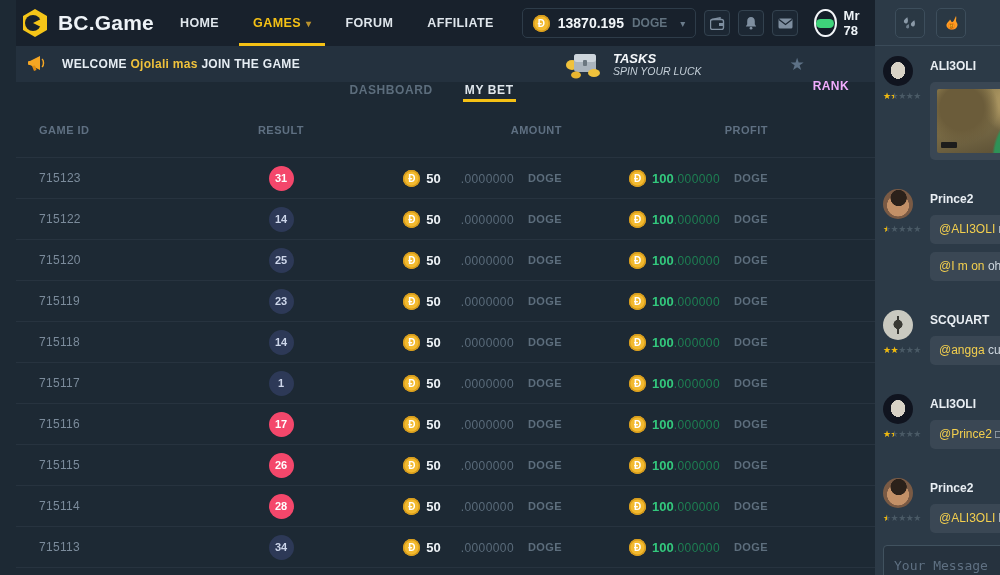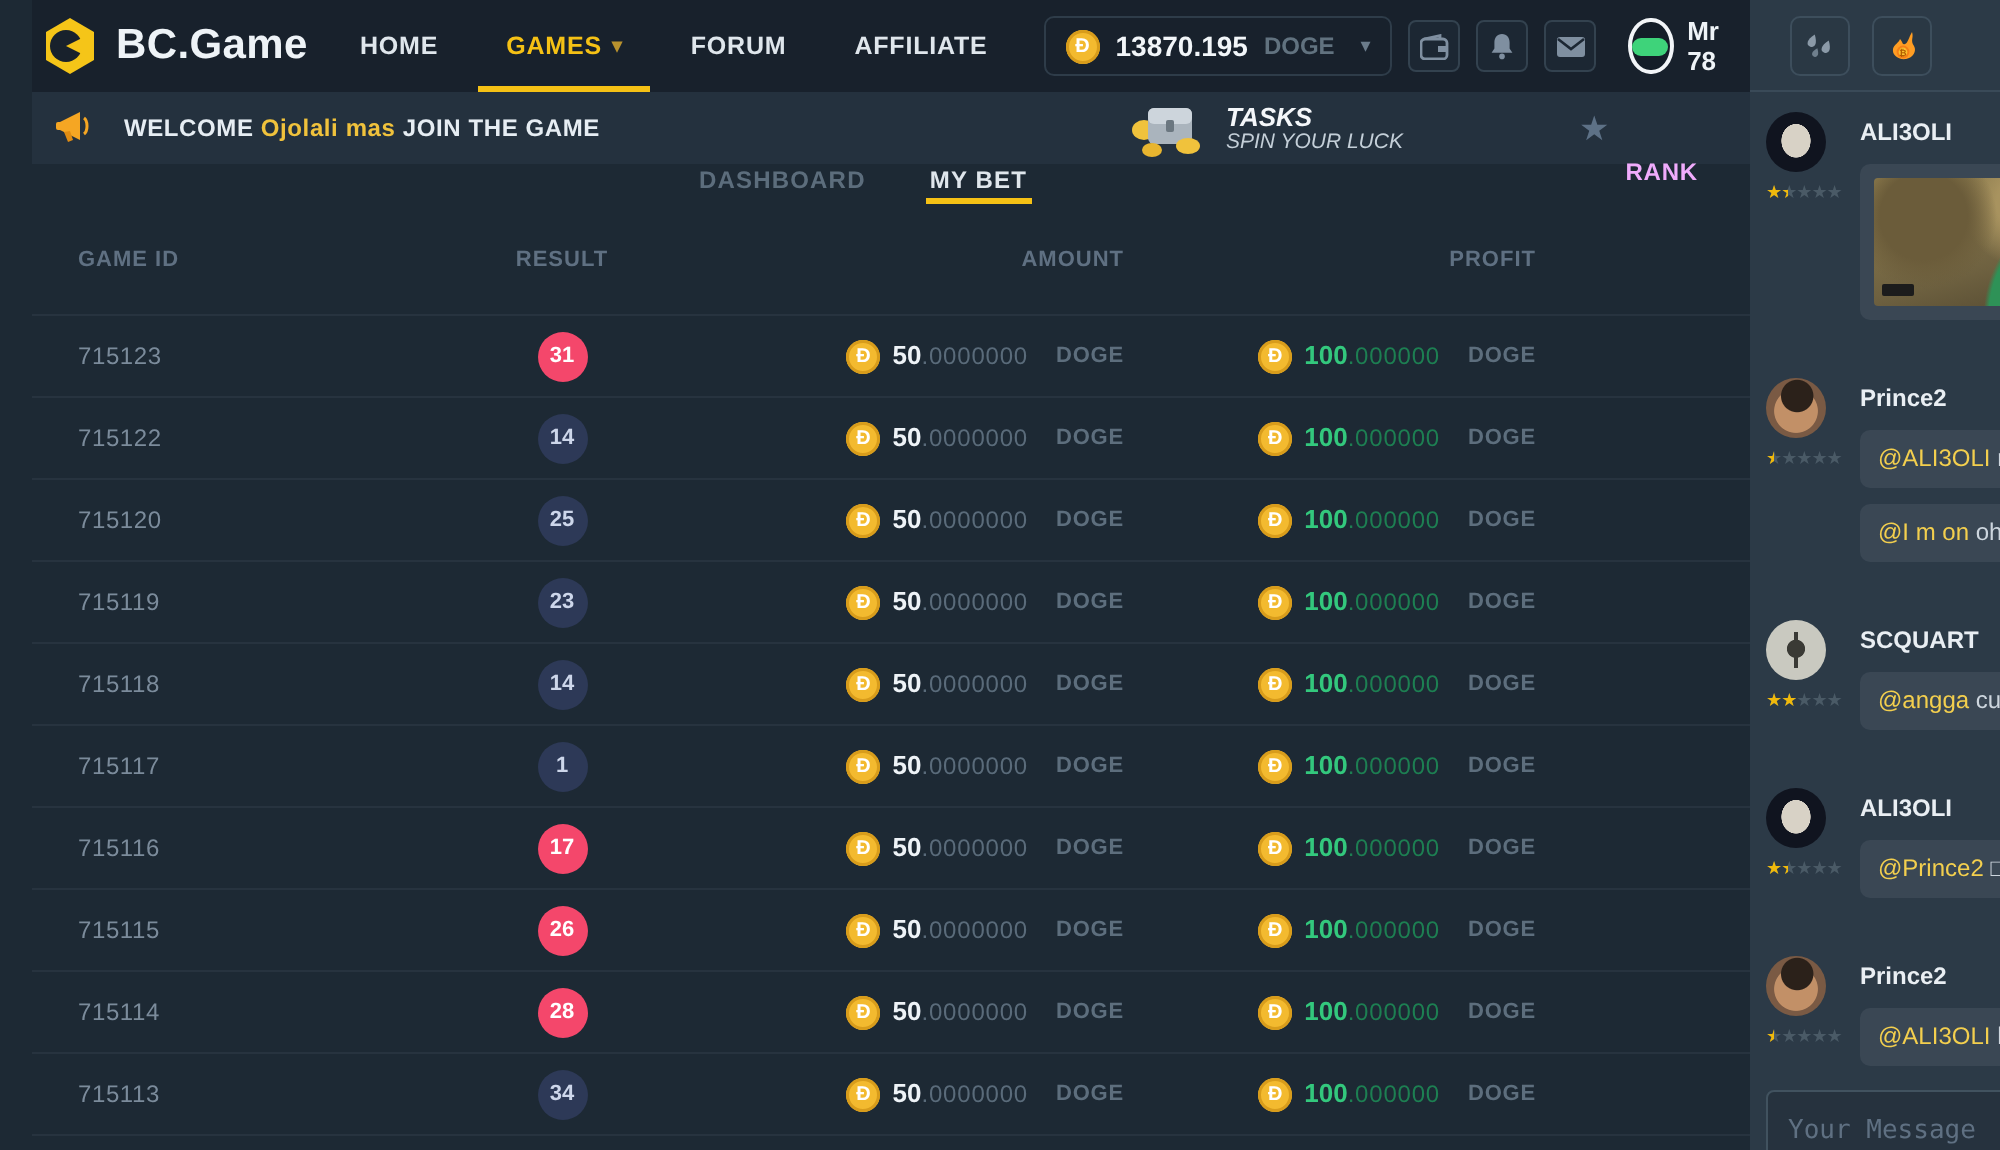--- a/index.html
+++ b/index.html
@@ -65,21 +65,21 @@
   .trow { height:41px; border-bottom:1px solid #27333f; }
   .c-id { padding-left:23px; font-size:12px; color:#7b8b9b; letter-spacing:0.3px; }
   .c-res { display:flex; justify-content:center; }
   .badge { width:25px; height:25px; border-radius:50%; display:flex; align-items:center; justify-content:center;
            font-size:11px; font-weight:700;text-align:center; }
   .badge-red { background:#f4476b; color:#ffffff; }
   .badge-navy { background:#2d3957; color:#cdd6ea; }
   .c-amt, .c-pft { display:flex; align-items:center; justify-content:flex-end; gap:6px; }
   .money-int { font-size:13px; font-weight:700; color:#eef3f7; }
   .money-dec { font-size:12px; color:#55667400; color:#55justify;}
-  .c-amt .money-dec { font-size:12px; color:#5a6b7a; letter-spacing:0.4px;}
+  .c-amt .money-dec { font-size:12px; color:#5a6b7a; letter-spacing:0.4px;margin-left:20px;}
   .c-pft .money-int { color:#33c87d; }
   .c-pft .money-dec { font-size:12px; color:#1d7f52; letter-spacing:0.4px; }
   .money-cur { font-size:11px; font-weight:700; color:#5d6e7d; margin-left:8px; letter-spacing:0.4px; }
 
   
   .sidebar { width:125px; background:#2c3a47; position:relative; overflow:hidden; display:flex; flex-direction:column; }
   .chat-header { height:46px; border-bottom:1px solid #3a4a58; display:flex; align-items:center; gap:11px; padding-left:20px; flex-shrink:0;}
   .chat-hbtn { width:30px; height:30px; border:1px solid #3d4e5c; border-radius:5px; background:#2a3844;
                display:flex; align-items:center; justify-content:center; cursor:pointer; }
   .chat-list { flex:1; padding:10px 0 0 8px; overflow:hidden; }

